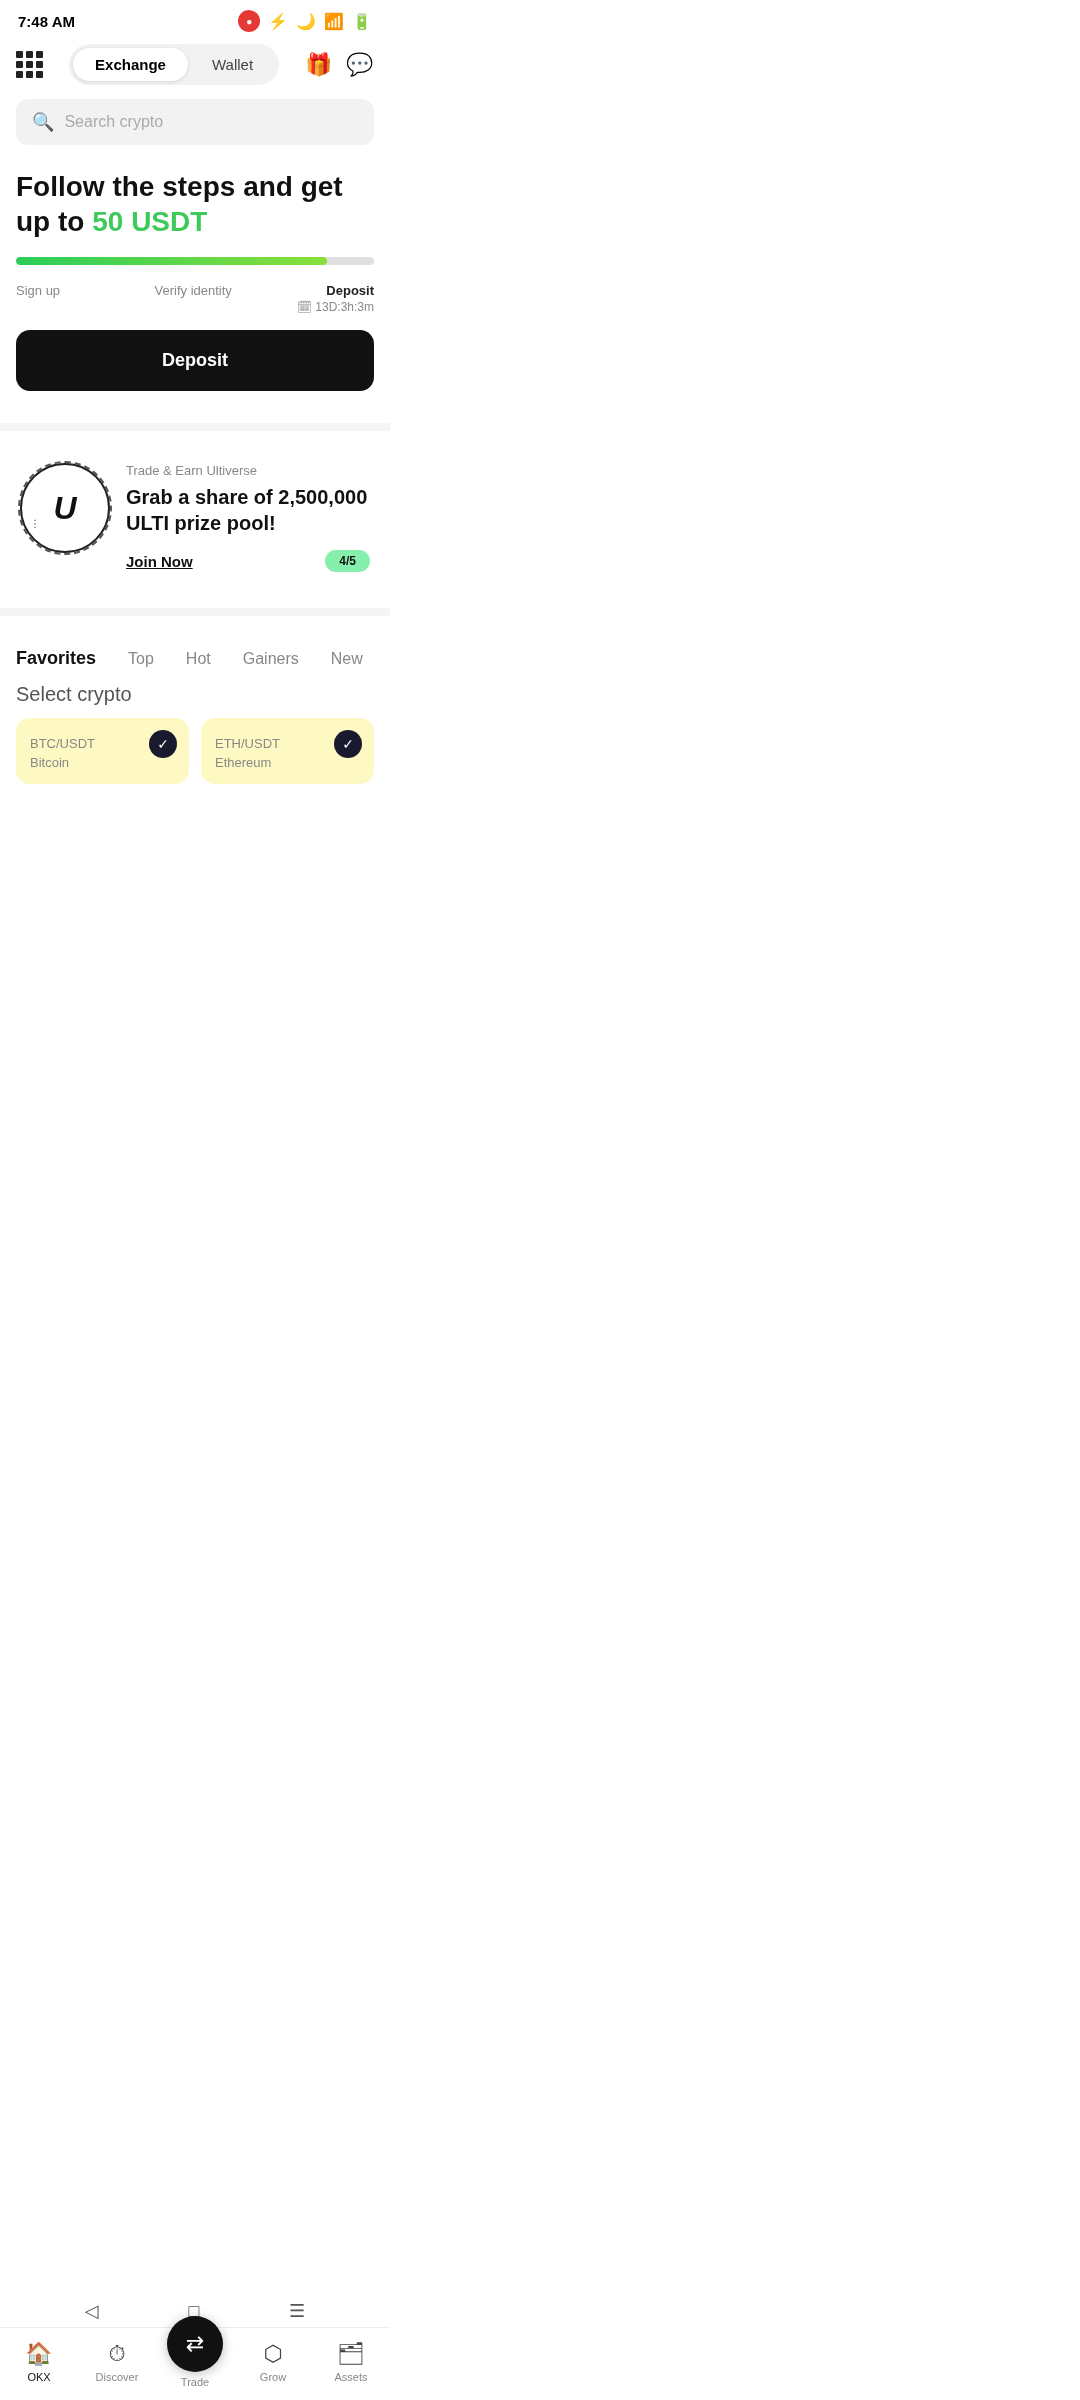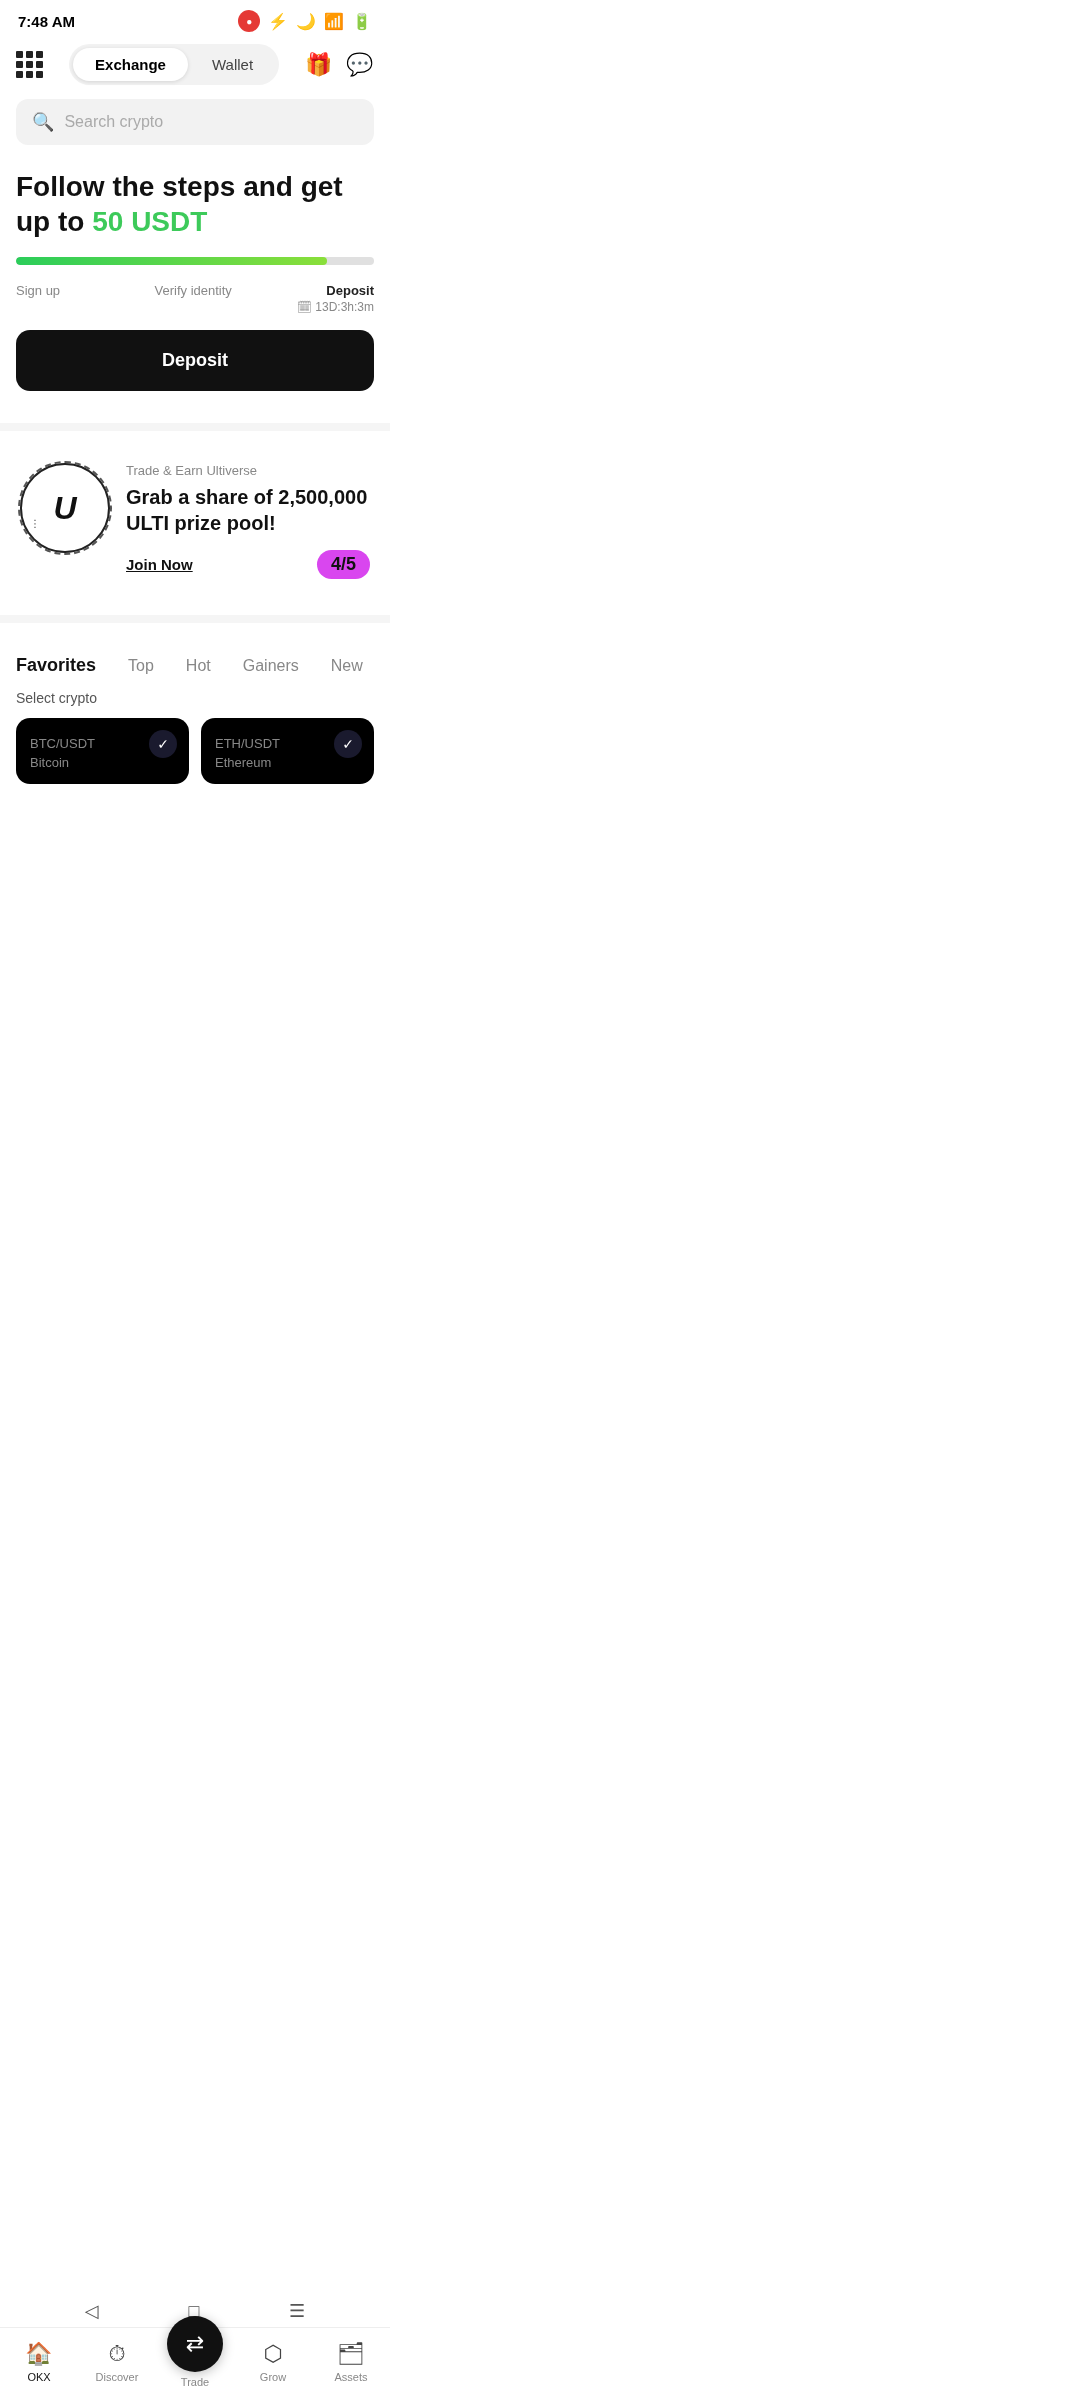--- a/index.html
+++ b/index.html
@@ -187,24 +187,24 @@
       margin-top: 14px;
     }
     .join-now-link {
       font-size: 15px;
       font-weight: 700;
       color: #111;
       text-decoration: underline;
       cursor: pointer;
     }
     .page-badge {
-      background: #d946ef;
+      background: #86efac;
       color: #111;
       font-weight: 700;
-      font-size: 18px;
+      font-size: 12px;
       border-radius: 16px;
       padding: 4px 14px;
     }
 
     
     .market-section { padding: 16px 16px 0; }
     .market-tabs {
       display: flex;
       gap: 32px;
       align-items: center;
@@ -214,31 +214,31 @@
       font-size: 16px;
       color: #888;
       cursor: pointer;
       font-weight: 500;
     }
     .market-tab.active {
       color: #111;
       font-weight: 800;
       font-size: 18px;
     }
-    .select-label { font-size: 14px; color: #555; margin-bottom: 12px; }
+    .select-label { font-size: 20px; color: #555; margin-bottom: 12px; }
 
     
     .crypto-grid {
       display: grid;
       grid-template-columns: 1fr 1fr;
       gap: 12px;
       padding-bottom: 16px;
     }
     .crypto-card {
-      background: #000000;
+      background: #fef9c3;
       border-radius: 14px;
       padding: 14px;
       position: relative;
       cursor: pointer;
     }
     .crypto-name {
       font-size: 18px;
       font-weight: 700;
       color: #111;
     }

